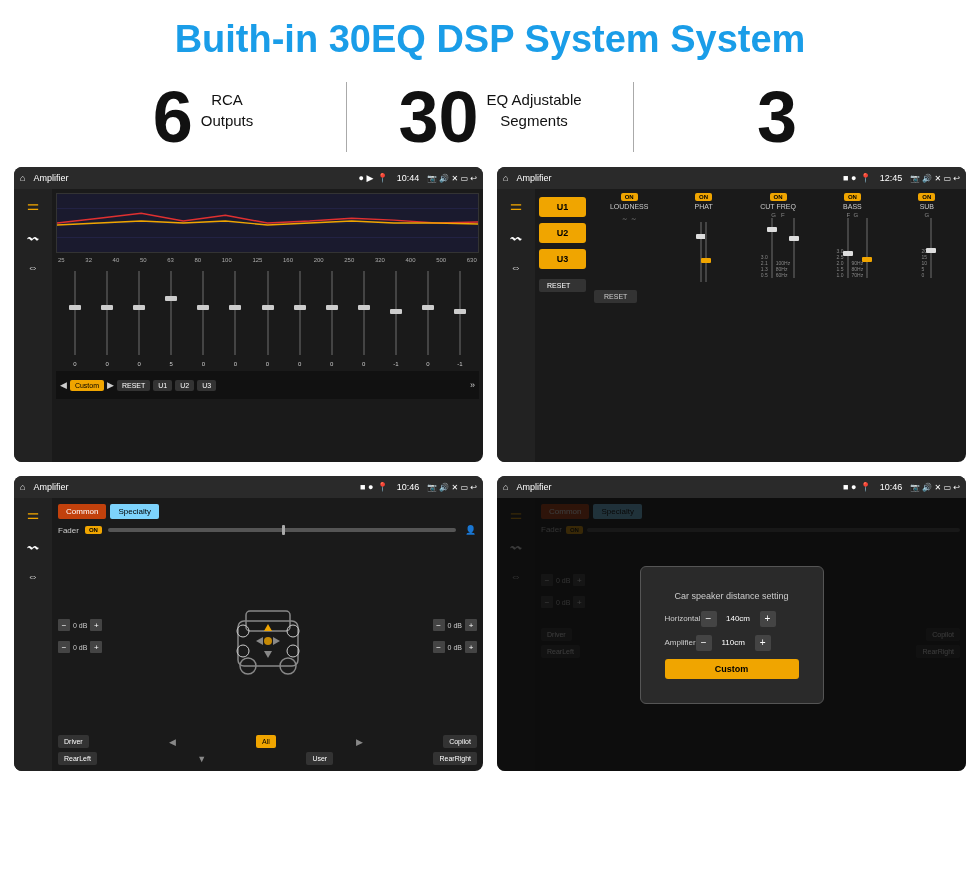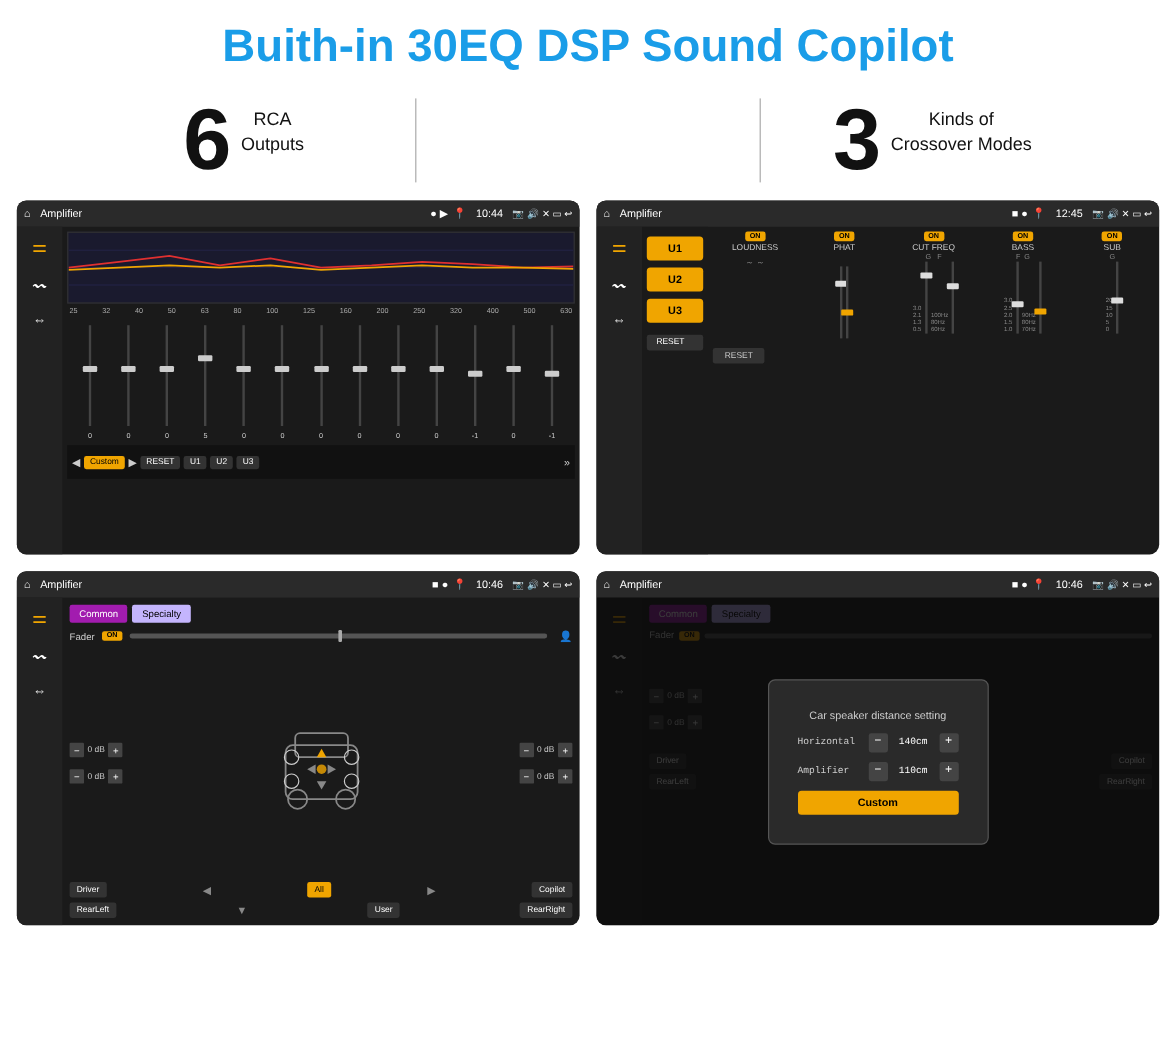--- a/index.html
+++ b/index.html
@@ -302,30 +302,30 @@
       padding: 6px;
     }
 
     .cs-tabs {
       display: flex;
       gap: 4px;
       margin-bottom: 6px;
     }
 
     .cs-tab {
-      background: #a21caf;
+      background: #c2410c;
       color: #fff;
       font-size: 8px;
       padding: 3px 8px;
       border-radius: 2px;
       cursor: pointer;
     }
 
     .cs-tab.active {
-      background: #c4b5fd;
+      background: #7dd3fc;
       color: #000;
     }
 
     .fader-row {
       display: flex;
       align-items: center;
       gap: 6px;
       margin-bottom: 6px;
     }
 
@@ -424,23 +424,22 @@
     .dialog-title {
       font-size: 9px;
       color: #ccc;
       margin-bottom: 10px;
       text-align: center;
     }
 
     .dialog-row {
       display: flex;
       align-items: center;
-      justify-content: space-between;
+      justify-content: flex-start;
       margin-bottom: 8px;
-      font-family: Liberation Mono, monospace;
     }
 
     .dialog-row-label {
       font-size: 8px;
       color: #ccc;
     }
 
     .dialog-row-controls {
       display: flex;
       align-items: center;
@@ -487,34 +486,35 @@
     .amp-right {
       flex: 1;
       display: flex;
       flex-direction: column;
       padding: 4px;
     }
   </style>
 </head>
 <body>
 
-<h1 class="page-title">Buith-in 30EQ DSP Sound Copilot</h1>
+<h1 class="page-title">Buith-in 30EQ DSP System System</h1>
 
 <div class="stats-row">
   <div class="stat-item">
     <span class="stat-number">6</span>
     <div class="stat-text">RCA<br>Outputs</div>
   </div>
   <div class="stat-divider"></div>
   <div class="stat-item">
+    <span class="stat-number">30</span>
+    <div class="stat-text">EQ Adjustable<br>Segments</div>
   </div>
   <div class="stat-divider"></div>
   <div class="stat-item">
     <span class="stat-number">3</span>
-    <div class="stat-text">Kinds of<br>Crossover Modes</div>
   </div>
 </div>
 
 <div class="screens-grid">
 
   <div class="screen">
 
     <div class="status-bar">
       <span>⌂</span>
       <span class="title">Amplifier</span>

